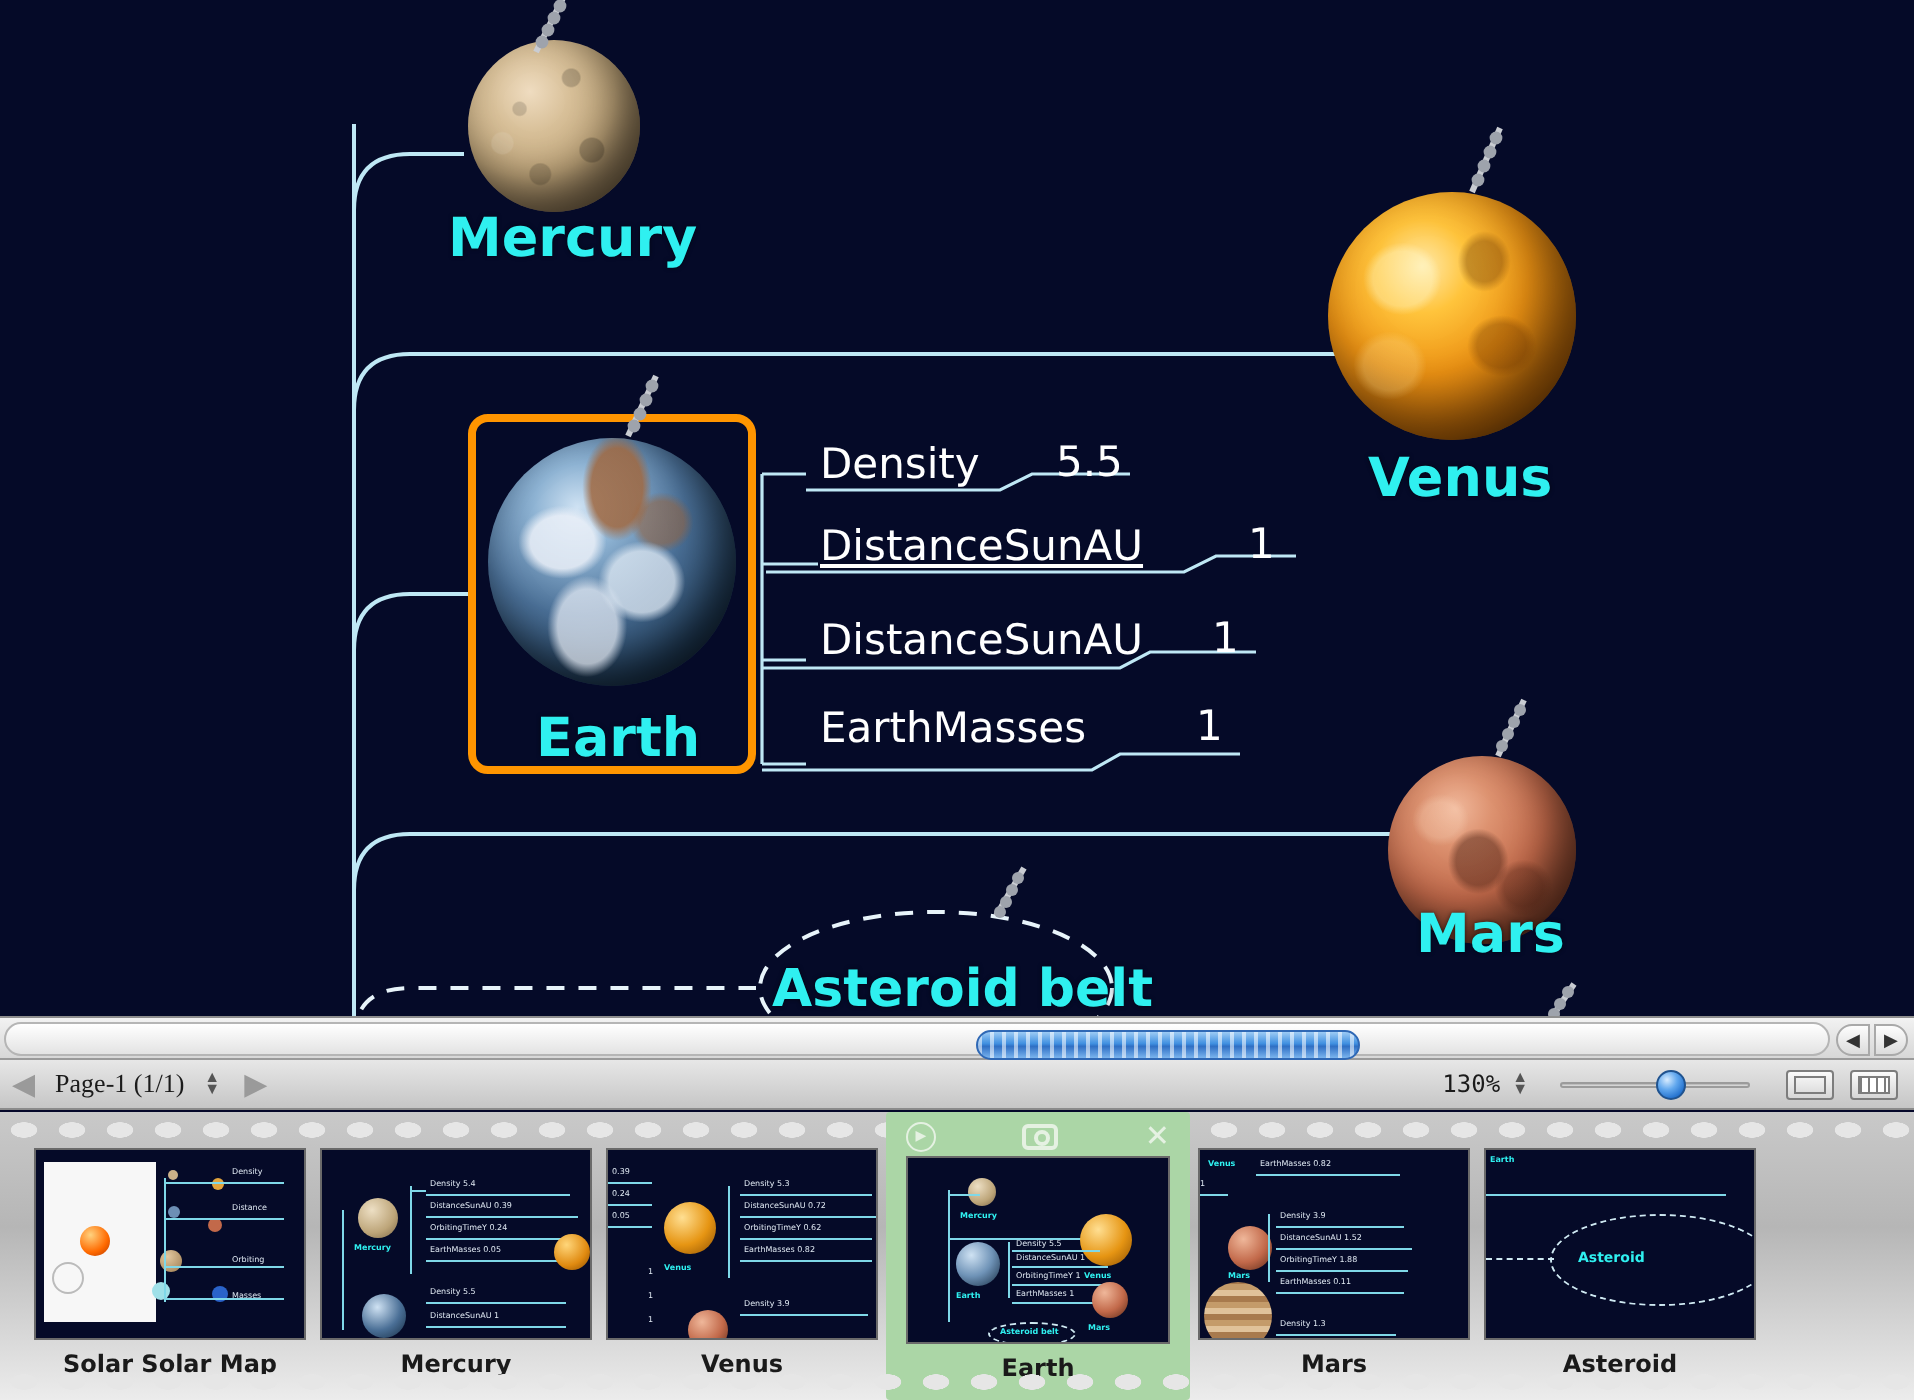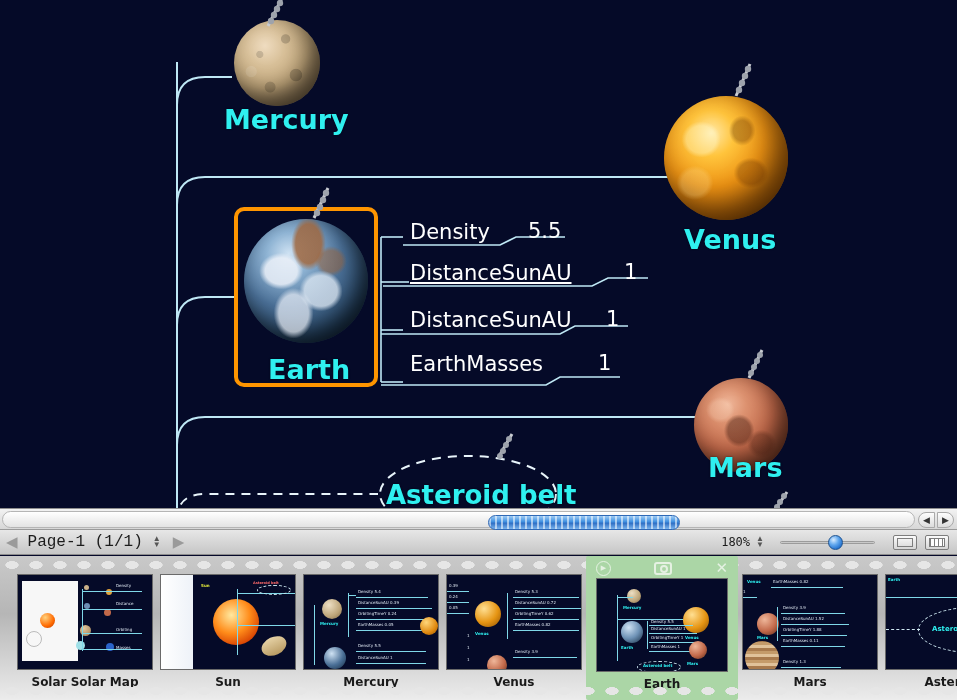--- a/index.html
+++ b/index.html
@@ -138,22 +138,22 @@
 
   
   #statusbar{
     position:absolute; left:0; top:530px; width:957px; height:25px;
     background:linear-gradient(#e7e7e7,#c6c6c6);
     border-bottom:1px solid #8b8b8b;
     display:flex; align-items:center;
   }
   .nav-arrow{ color:#9a9a9a; font-size:15px; padding:0 6px; }
   #page-label{
-    font-family:Liberation Mono, monospace;
-    font-size:16px; color:#1b1b1b; padding:0 4px;
+    font-family:Liberation Serif, serif;
+    font-size:13px; color:#1b1b1b; padding:0 4px;
   }
   .stepper{
     display:flex; flex-direction:column; line-height:6px;
     font-size:8px; color:#555; padding:0 6px;
   }
   #zoom-group{ margin-left:auto; display:flex; align-items:center; padding-right:8px; }
   #zoom-value{ font-family:"DejaVu Sans Mono", monospace; font-size:12px; color:#1b1b1b; }
   #zoom-slider{
     position:relative; width:95px; height:14px; margin:0 10px;
   }
@@ -390,21 +390,21 @@
   <div id="page-label">Page-1 (1/1)</div>
   <div class="stepper">
     <span>▲</span>
     <span>▼</span>
   </div>
   <div class="nav-arrow">
     <span>▶</span>
   </div>
 
   <div id="zoom-group">
-    <span id="zoom-value">180%</span>
+    <span id="zoom-value">130%</span>
     <div class="stepper">
       <span>▲</span>
       <span>▼</span>
     </div>
     <div id="zoom-slider">
       <div id="zoom-slider-track"></div>
       <div id="zoom-slider-knob"></div>
     </div>
     <div class="view-btn">
       <span style="width:16px;"></span>
@@ -436,35 +436,20 @@
         <div class="tm tm-line" style="left:64px;top:74px;width:60px;"></div>
         <div class="tm tm-vline" style="left:64px;top:14px;height:62px;"></div>
         <div class="tm tm-wtxt" style="left:98px;top:8px;">Density</div>
         <div class="tm tm-wtxt" style="left:98px;top:26px;">Distance</div>
         <div class="tm tm-wtxt" style="left:98px;top:52px;">Orbiting</div>
         <div class="tm tm-wtxt" style="left:98px;top:70px;">Masses</div>
       </div>
       <div class="thumb-caption">Solar Solar Map</div>
     </div>
 
-    <div class="thumb-cell">
-      <div class="thumb-img" style="background:#f6f6f6;">
-        <div class="tm" style="left:30px;top:0;width:106px;height:96px;background:#050a28;"></div>
-        <div class="tm" style="left:0;top:0;width:32px;height:96px;background:linear-gradient(90deg,#ffffff,#eef2f8);"></div>
-        <div class="tm tm-ball" style="left:52px;top:24px;width:46px;height:46px;background:radial-gradient(circle at 40% 35%,#ffe9a0,#ff8c1a 45%,#d43c00 80%,#7a1d00);"></div>
-        <div class="tm tm-txt" style="left:40px;top:8px;color:#e8ef3a;">Sun</div>
-        <div class="tm tm-vline" style="left:76px;top:14px;height:66px;"></div>
-        <div class="tm tm-line" style="left:76px;top:18px;width:58px;"></div>
-        <div class="tm tm-line" style="left:76px;top:50px;width:58px;"></div>
-        <div class="tm tm-txt" style="left:92px;top:6px;font-size:3.5px;color:#ff6a6a;">Asteroid belt</div>
-        <div class="tm" style="left:96px;top:10px;width:34px;height:10px;border:1px dashed #cfe9f2;border-radius:50%;"></div>
-        <div class="tm tm-ball" style="left:100px;top:62px;width:26px;height:18px;background:linear-gradient(#e6d2a6,#b99b63);transform:rotate(-25deg);border-radius:50%;"></div>
-      </div>
-      <div class="thumb-caption">Sun</div>
-    </div>
 
     <div class="thumb-cell">
       <div class="thumb-img">
         <div class="tm tm-ball" style="left:18px;top:24px;width:20px;height:20px;background:radial-gradient(circle at 35% 30%,#eddfc4,#bda579 60%,#7a6545);"></div>
         <div class="tm tm-txt" style="left:16px;top:46px;">Mercury</div>
         <div class="tm tm-vline" style="left:10px;top:30px;height:60px;"></div>
         <div class="tm tm-vline" style="left:44px;top:18px;height:44px;"></div>
         <div class="tm-line tm" style="left:44px;top:20px;width:8px;"></div>
         <div class="tm tm-wtxt" style="left:54px;top:14px;">Density    5.4</div>
         <div class="tm tm-line" style="left:52px;top:22px;width:72px;"></div>

